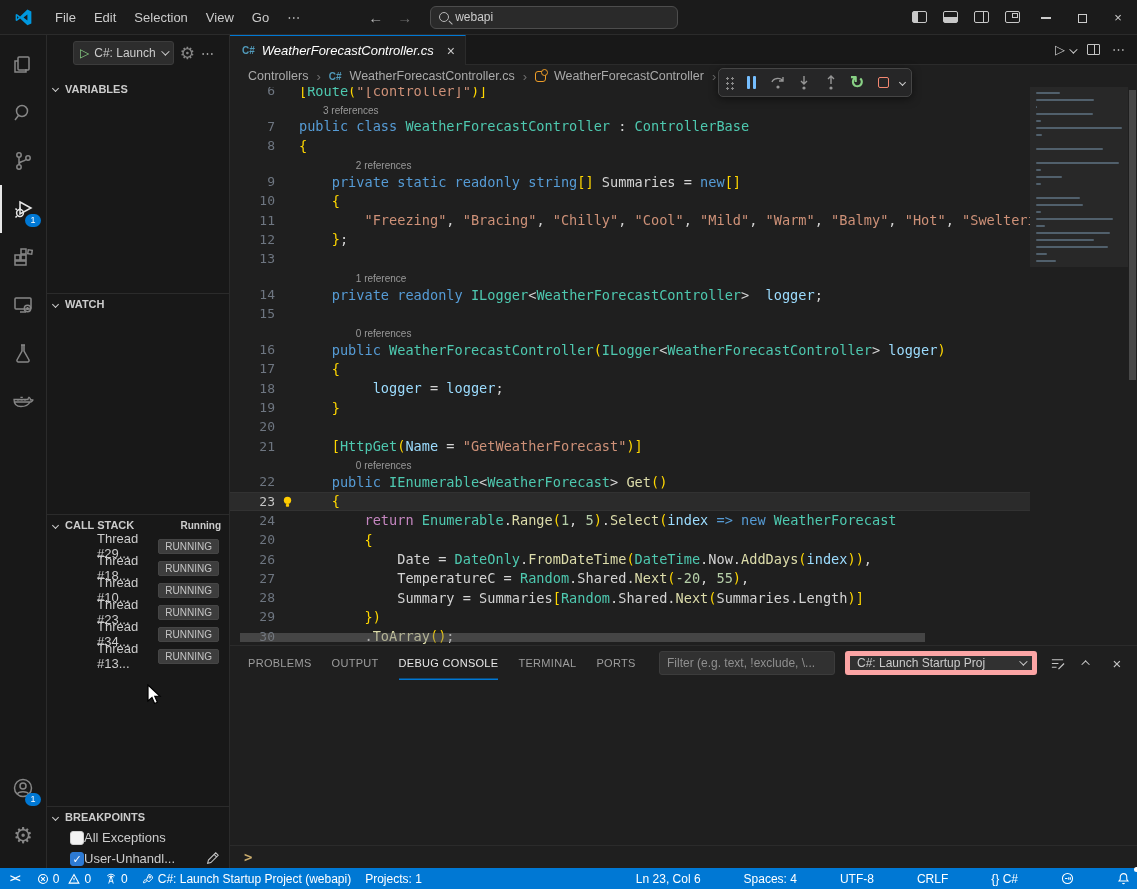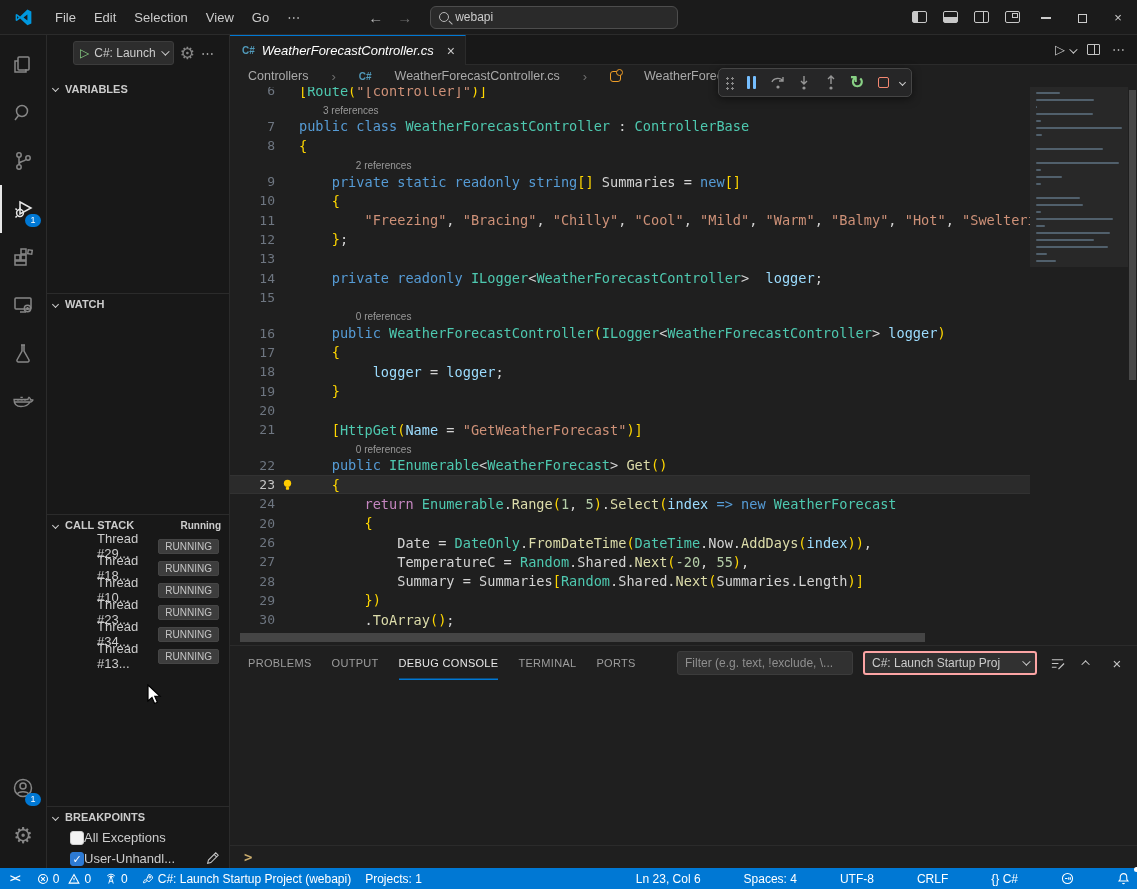--- a/index.html
+++ b/index.html
@@ -67,21 +67,21 @@
   .tabbar { height:30px; background:#181818; display:flex; border-bottom:1px solid #2b2b2b; }
   .tab { height:30px; background:#1f1f1f; border-top:1.5px solid #0078d4; border-right:1px solid #2b2b2b;
     display:flex; align-items:center; gap:7px; padding:0 10px 0 12px; font-size:13px; color:#ffffff; font-style:italic; }
   .csicon { font-size:10px; font-weight:bold; color:#519aba; font-style:normal; }
   .tabclose { font-style:normal; color:#cccccc; font-size:14px; margin-left:6px; }
   .tab-actions { margin-left:auto; display:flex; align-items:center; gap:12px; padding-right:12px; color:#c5c5c5; }
   .runglyph { font-size:13px; color:#c5c5c5; }
   .split-ic { width:13px; height:11px; border:1.2px solid #c5c5c5; border-radius:1px; position:relative; }
   .split-ic::after { content:""; position:absolute; left:50%; top:0; bottom:0; width:1.2px; background:#c5c5c5; }
 
-  .breadcrumbs { height:22px; display:flex; align-items:center; gap:23px; padding-left:18px; font-size:12.5px; color:#a9a9a9; background:#1f1f1f; }
+  .breadcrumbs { height:22px; display:flex; align-items:center; gap:8px; padding-left:18px; font-size:12.5px; color:#a9a9a9; background:#1f1f1f; }
   .bc-sep { color:#6e6e6e; font-size:13px; }
   .classicon { width:11px; height:11px; border:1.5px solid #ee9d28; border-radius:3px; position:relative; }
   .classicon::after { content:""; position:absolute; right:-3px; top:-3px; width:5px; height:5px; background:#1f1f1f; border:1.5px solid #ee9d28; border-radius:50%; }
 
   .code-area { flex:1; position:relative; overflow:hidden; background:#1f1f1f; }
   .code-scroll { position:absolute; left:0; right:107px; top:-6px; overflow:hidden; }
   .code-row { display:flex; height:19.3px; align-items:center; position:relative; white-space:pre;
     font-family:"DejaVu Sans Mono", monospace; font-size:13.6px; }
   .code-row.current { background:rgba(255,255,255,0.055); box-shadow:inset 0 1px 0 #323232, inset 0 -1px 0 #323232; }
   .gutter { width:45px; flex:0 0 45px; text-align:right; color:#6e7681; font-size:13px; }
@@ -111,21 +111,21 @@
   .dbg-chev { width:5px; height:5px; border-right:1.3px solid #ccc; border-bottom:1.3px solid #ccc; transform:rotate(45deg); margin-left:2px; }
 
   
   .panel { height:223px; flex:0 0 223px; background:#1f1f1f; border-top:1px solid #2b2b2b; display:flex; flex-direction:column; position:relative; }
   .panel-head { height:34px; display:flex; align-items:center; padding:0 10px 0 18px; gap:20px; }
   .ptab { font-size:11px; letter-spacing:.3px; color:#9d9d9d; height:34px; display:flex; align-items:center; cursor:default; }
   .ptab.active { color:#e7e7e7; box-shadow:inset 0 -1.5px 0 #0078d4; }
   .panel-right { margin-left:auto; display:flex; align-items:center; gap:10px; }
   .filterbox { width:176px; height:24px; background:#313131; border:1px solid #3c3c3c; border-radius:3px;
     display:flex; align-items:center; padding:0 7px; color:#8f8f8f; font-size:12px; overflow:hidden; white-space:nowrap; }
-  .pdropdown { width:174px; height:24px; background:#313131; border:2px solid #fca5a5; border-radius:3px;
+  .pdropdown { width:192px; height:24px; background:#313131; border:5px solid #fca5a5; border-radius:3px;
     display:flex; align-items:center; gap:5px; padding:0 7px; color:#cccccc; font-size:12px; white-space:nowrap; overflow:hidden; }
   .pdropdown .chev { margin-left:auto; }
   .picon { color:#c5c5c5; display:flex; align-items:center; justify-content:center; width:20px; height:20px; }
   .chev-up { width:6px; height:6px; border-left:1.4px solid #ccc; border-top:1.4px solid #ccc; transform:rotate(45deg) translateY(2px); }
   .panel-body { flex:1; }
   .prompt-row { height:23px; border-top:1px solid #2b2b2b; display:flex; align-items:center; padding-left:14px; }
   .prompt-glyph { color:#c8ab6d; font-family:"DejaVu Sans Mono", monospace; font-weight:bold; font-size:14px; }
 
   
   .statusbar { height:21px; flex:0 0 21px; background:#0078d4; color:#ffffff; display:flex; align-items:center; font-size:12px; }
@@ -386,20 +386,21 @@
             <div class="code-row"><span class="gutter">6</span><span class="glyphm"></span><span class="codetext"><span class="tk-g">[</span><span class="tk-t">Route</span><span class="tk-g">(</span><span class="tk-s">"[controller]"</span><span class="tk-g">)</span><span class="tk-g">]</span></span></div>
             <div class="codelens" style="padding-left: 93px;">3 references</div>
             <div class="code-row"><span class="gutter">7</span><span class="glyphm"></span><span class="codetext"><span class="tk-k">public</span><span class="tk-p"> </span><span class="tk-k">class</span><span class="tk-p"> </span><span class="tk-t">WeatherForecastController</span><span class="tk-p"> : </span><span class="tk-t">ControllerBase</span></span></div>
             <div class="code-row"><span class="gutter">8</span><span class="glyphm"></span><span class="codetext"><span class="tk-g">{</span></span></div>
             <div class="codelens" style="padding-left: 125.8px;">2 references</div>
             <div class="code-row"><span class="gutter">9</span><span class="glyphm"></span><span class="codetext"><span class="tk-p">    </span><span class="tk-k">private</span><span class="tk-p"> </span><span class="tk-k">static</span><span class="tk-p"> </span><span class="tk-k">readonly</span><span class="tk-p"> </span><span class="tk-k">string</span><span class="tk-g">[]</span><span class="tk-p"> Summaries = </span><span class="tk-k">new</span><span class="tk-g">[]</span></span></div>
             <div class="code-row"><span class="gutter">10</span><span class="glyphm"></span><span class="codetext"><span class="tk-p">    </span><span class="tk-g">{</span></span></div>
             <div class="code-row"><span class="gutter">11</span><span class="glyphm"></span><span class="codetext"><span class="tk-p">        </span><span class="tk-s">"Freezing"</span><span class="tk-p">, </span><span class="tk-s">"Bracing"</span><span class="tk-p">, </span><span class="tk-s">"Chilly"</span><span class="tk-p">, </span><span class="tk-s">"Cool"</span><span class="tk-p">, </span><span class="tk-s">"Mild"</span><span class="tk-p">, </span><span class="tk-s">"Warm"</span><span class="tk-p">, </span><span class="tk-s">"Balmy"</span><span class="tk-p">, </span><span class="tk-s">"Hot"</span><span class="tk-p">, </span><span class="tk-s">"Sweltering"</span></span></div>
             <div class="code-row"><span class="gutter">12</span><span class="glyphm"></span><span class="codetext"><span class="tk-p">    </span><span class="tk-g">}</span><span class="tk-p">;</span></span></div>
             <div class="code-row"><span class="gutter">13</span><span class="glyphm"></span><span class="codetext"></span></div>
+            <div class="codelens" style="padding-left: 125.8px;">1 reference</div>
             <div class="code-row"><span class="gutter">14</span><span class="glyphm"></span><span class="codetext"><span class="tk-p">    </span><span class="tk-k">private</span><span class="tk-p"> </span><span class="tk-k">readonly</span><span class="tk-p"> </span><span class="tk-t">ILogger</span><span class="tk-p">&lt;</span><span class="tk-t">WeatherForecastController</span><span class="tk-p">&gt; </span><span class="tk-v">_logger</span><span class="tk-p">;</span></span></div>
             <div class="code-row"><span class="gutter">15</span><span class="glyphm"></span><span class="codetext"></span></div>
             <div class="codelens" style="padding-left: 125.8px;">0 references</div>
             <div class="code-row"><span class="gutter">16</span><span class="glyphm"></span><span class="codetext"><span class="tk-p">    </span><span class="tk-k">public</span><span class="tk-p"> </span><span class="tk-t">WeatherForecastController</span><span class="tk-g">(</span><span class="tk-t">ILogger</span><span class="tk-p">&lt;</span><span class="tk-t">WeatherForecastController</span><span class="tk-p">&gt; </span><span class="tk-v">logger</span><span class="tk-g">)</span></span></div>
             <div class="code-row"><span class="gutter">17</span><span class="glyphm"></span><span class="codetext"><span class="tk-p">    </span><span class="tk-g">{</span></span></div>
             <div class="code-row"><span class="gutter">18</span><span class="glyphm"></span><span class="codetext"><span class="tk-p">        </span><span class="tk-v">_logger</span><span class="tk-p"> = </span><span class="tk-v">logger</span><span class="tk-p">;</span></span></div>
             <div class="code-row"><span class="gutter">19</span><span class="glyphm"></span><span class="codetext"><span class="tk-p">    </span><span class="tk-g">}</span></span></div>
             <div class="code-row"><span class="gutter">20</span><span class="glyphm"></span><span class="codetext"></span></div>
             <div class="code-row"><span class="gutter">21</span><span class="glyphm"></span><span class="codetext"><span class="tk-p">    </span><span class="tk-g">[</span><span class="tk-t">HttpGet</span><span class="tk-g">(</span><span class="tk-v">Name</span><span class="tk-p"> = </span><span class="tk-s">"GetWeatherForecast"</span><span class="tk-g">)</span><span class="tk-g">]</span></span></div>
             <div class="codelens" style="padding-left: 125.8px;">0 references</div>

